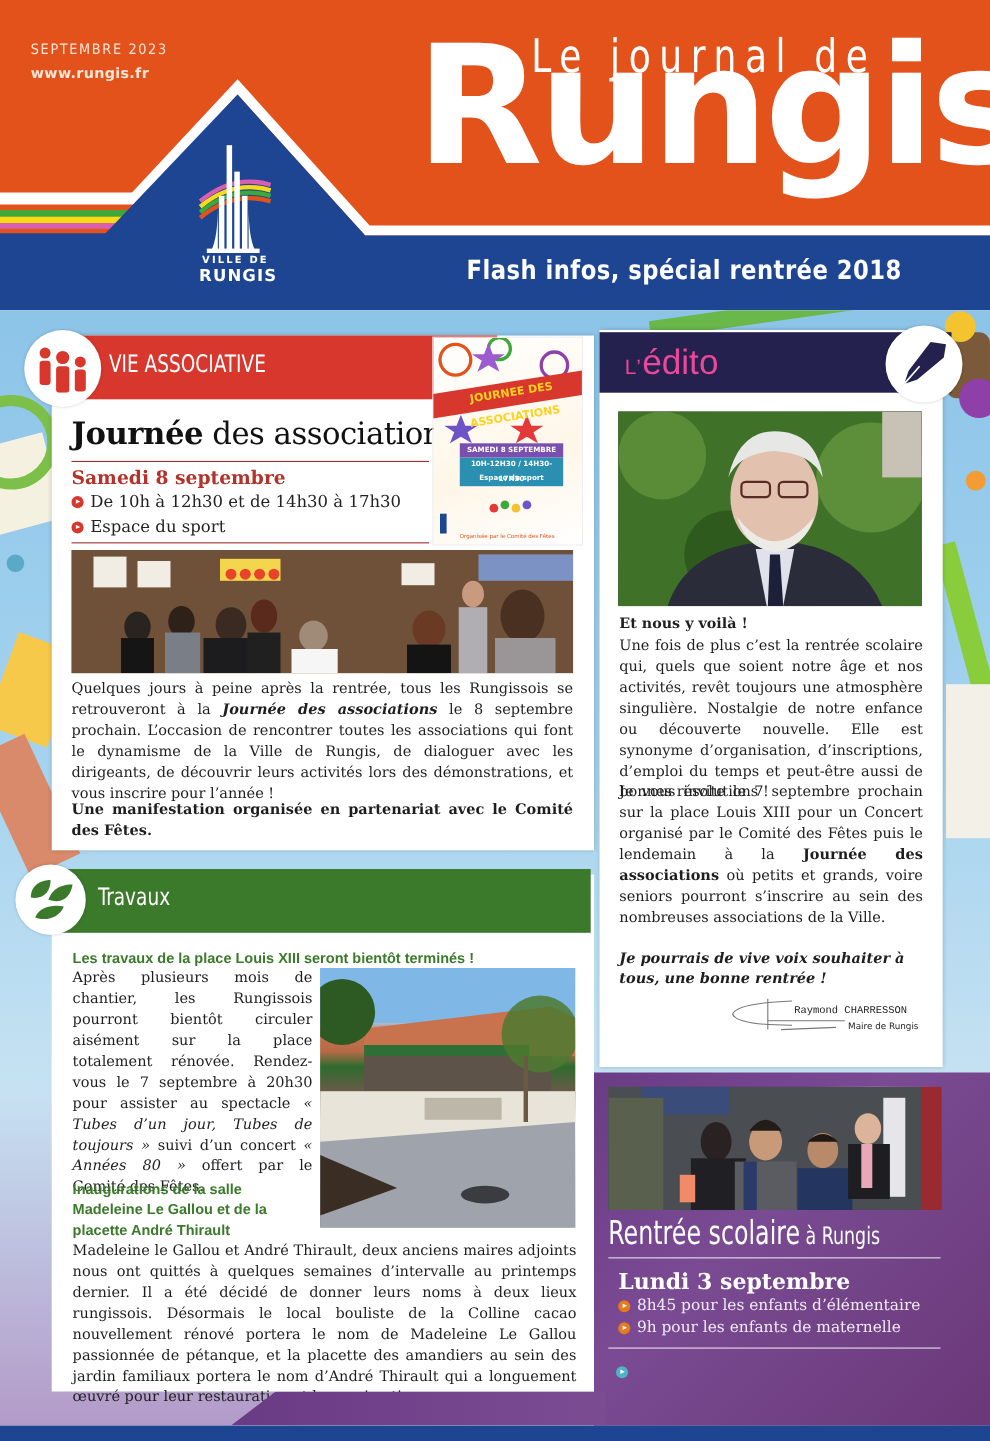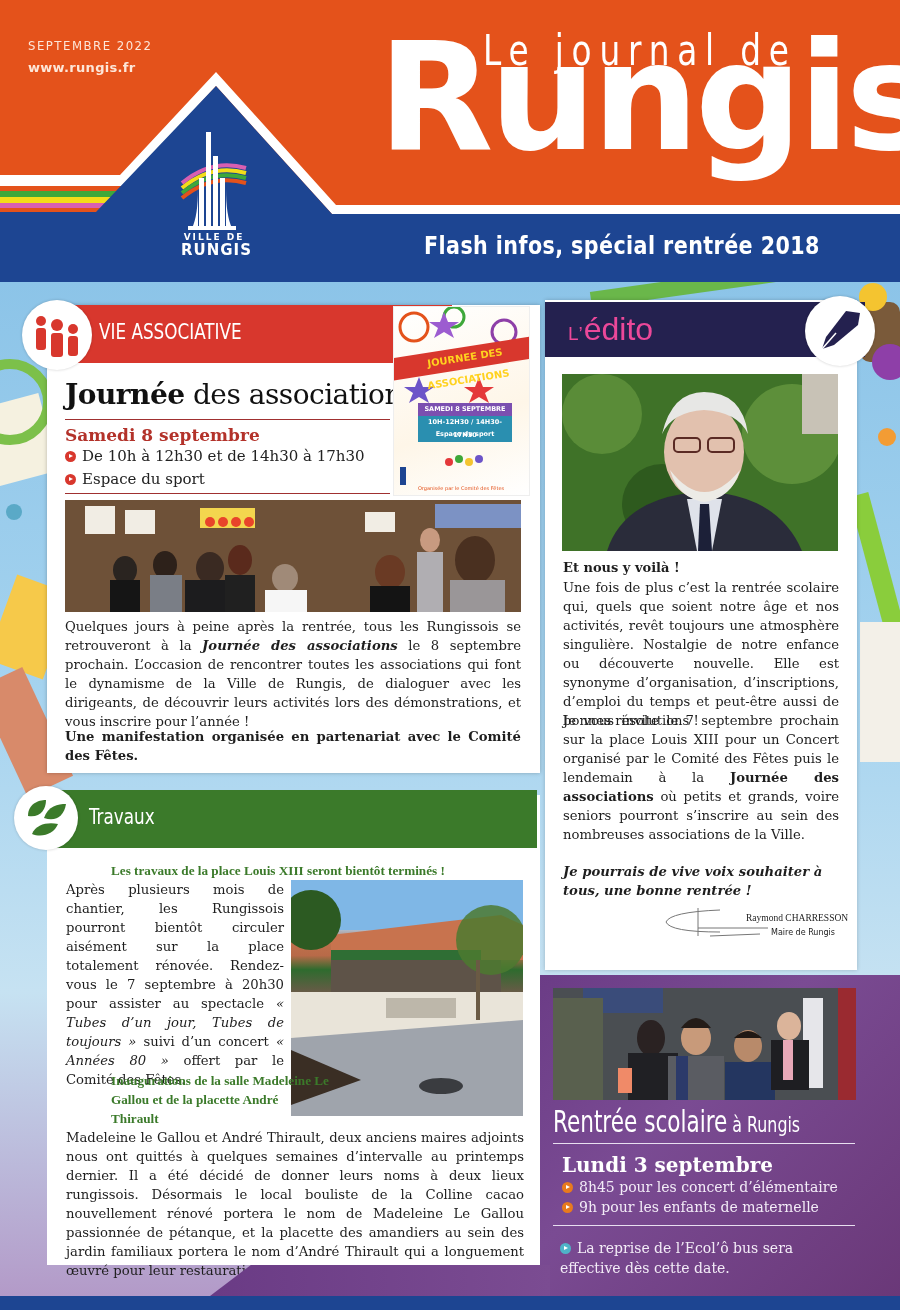--- a/index.html
+++ b/index.html
@@ -51,26 +51,26 @@
   .poster-banner { position: absolute; left: -4px; top: 40px; width: 150px; height: 22px; background: #d8372d; transform: rotate(-9deg); color: #ffd21f; font-family: "DejaVu Sans", sans-serif; font-weight: bold; font-size: 10px; text-align: center; line-height: 22px; }
   .poster-box { position: absolute; left: 24px; width: 94px; font-family: "DejaVu Sans", sans-serif; font-weight: bold; font-size: 6.5px; color: #fff; text-align: center; line-height: 14px; }
 
   .photo { position: absolute; overflow: hidden; }
   .photo-assoc { left: 65px; top: 500px; width: 456px; height: 112px; background: linear-gradient(90deg,#5e4530 0%,#7a5b3f 25%,#8a6848 50%,#6d5038 75%,#8f8c8e 100%); }
   .photo-travaux { left: 291px; top: 880px; width: 232px; height: 236px; background: linear-gradient(180deg,#7eb6e6 0%,#a9cdea 20%,#c0714c 26%,#b86a48 32%,#2e6b2e 38%,#6b5a48 48%,#e6e2d8 60%,#b6b8bd 72%,#7d8087 100%); }
   .photo-edito { left: 562px; top: 374px; width: 276px; height: 177px; background: radial-gradient(ellipse at 50% 45%,#e8d5c8 0%,#d9bba8 12%,#4b7a2e 30%,#2d5e1c 60%,#203f14 100%); }
   .photo-rentree { left: 553px; top: 988px; width: 303px; height: 112px; background: linear-gradient(90deg,#4d5346 0%,#3a3e48 25%,#2e3a5c 45%,#263a6a 60%,#c7c3c4 80%,#8a3438 100%); }
 
   .body-text { position: absolute; font-family: "DejaVu Serif", serif; font-size: 13.2px; line-height: 19px; color: #1e1e1e; text-align: justify; }
-  .green-head { position: absolute; font-family: Liberation Serif, serif; font-weight: bold; color: #3b7a2a; font-size: 13.2px; line-height: 19px; margin-left: 45px; }
+  .green-head { position: absolute; font-family: Liberation Sans, sans-serif; font-weight: bold; color: #3b7a2a; font-size: 13.2px; line-height: 19px; }
 
   .edito-title { position: absolute; left: 568px; top: 311px; font-family: Liberation Sans, sans-serif; color: #ec4899; font-size: 32px; }
   .edito-title .sc { font-size: 19px; letter-spacing: 1px; }
   .edito-h { position: absolute; left: 563px; top: 560px; font-family: "DejaVu Serif", serif; font-weight: bold; font-size: 13px; color: #1e1e1e; }
-  .sig-name { position: absolute; left: 722px; top: 913px; font-family: Liberation Serif, serif; font-size: 9.5px; color: #222; margin-left: 24px; }
+  .sig-name { position: absolute; left: 722px; top: 913px; font-family: Liberation Mono, monospace; font-size: 9.5px; color: #222; }
   .sig-role { position: absolute; left: 771px; top: 928px; font-family: "DejaVu Sans", sans-serif; font-size: 8px; color: #222; }
   .sig-scribble { position: absolute; left: 660px; top: 906px; width: 110px; height: 32px; }
 
   .rentree-panel { position: absolute; left: 540px; top: 975px; width: 360px; height: 321px; background: linear-gradient(135deg,#6b3c86 0%,#7a4b93 40%,#6a3878 100%); }
   .rentree-tail { position: absolute; left: 210px; top: 1265px; width: 340px; height: 31px; background: linear-gradient(90deg,#6a3b85,#7b4c92); clip-path: polygon(12% 0,100% 0,100% 100%,0 100%); }
   .rentree-title { position: absolute; left: 553px; top: 1104px; font-family: "DejaVu Sans Condensed","DejaVu Sans", sans-serif; color: #ffffff; font-size: 30px; transform: scaleX(.8); transform-origin: left top; white-space: nowrap; }
   .rentree-title .thin { font-size: 22px; font-weight: normal; }
   .rentree-rule { position: absolute; left: 553px; width: 302px; height: 1px; background: #e8dff0; }
   .rentree-date { position: absolute; left: 562px; top: 1153px; font-family: "DejaVu Serif", serif; font-weight: bold; font-size: 20px; color: #ffffff; }
   .rentree-line { position: absolute; left: 562px; font-family: "DejaVu Serif", serif; font-size: 14px; color: #f3ecf7; display: flex; align-items: center; }
@@ -84,21 +84,21 @@
 
     <rect x="0" y="186" width="120" height="5" fill="#e4521b"></rect>
     <rect x="0" y="191" width="120" height="6" fill="#3ea83a"></rect>
     <rect x="0" y="197" width="120" height="6" fill="#f4dc19"></rect>
     <rect x="0" y="203" width="120" height="5" fill="#d85fb1"></rect>
 
     <polygon points="0,175 120,175 216,72 336,205 900,205 900,214 332,214 216,86 124,186 0,186" fill="#ffffff"></polygon>
 
     <polygon points="96,212 216,86 332,214 900,214 900,282 0,282 0,212" fill="#1d4592"></polygon>
   </svg>
-  <div class="date-line">SEPTEMBRE 2022</div>
+  <div class="date-line">SEPTEMBRE 2023</div>
   <div class="url-line">www.rungis.fr</div>
 
   <div class="mast-small">Le journal de</div>
   <div class="mast-big">Rungis</div>
 
   <svg class="logo" viewBox="0 0 72 135">
     <path d="M6,55 Q36,30 70,40" stroke="#d85fb1" stroke-width="4" fill="none"></path>
     <path d="M6,60 Q36,35 70,45" stroke="#f4dc19" stroke-width="4" fill="none"></path>
     <path d="M6,65 Q36,40 70,50" stroke="#3ea83a" stroke-width="4" fill="none"></path>
     <path d="M6,70 Q36,45 70,55" stroke="#e4521b" stroke-width="4" fill="none"></path>
@@ -327,24 +327,24 @@
     <rect x="285" y="0" width="18" height="112" fill="#9a2a30"></rect>
     <rect x="65" y="80" width="14" height="25" fill="#f08a68"></rect>
   </svg>
 </div>
 
 <div class="rentree-title"><span>Rentrée scolaire</span><span class="thin"> à Rungis</span></div>
 <div class="rentree-rule" style="top:1143px;"></div>
 <div class="rentree-date">Lundi 3 septembre</div>
 <div class="rentree-line" style="top:1179px;">
   <span class="bullet-dot orange"></span>
-  <span>8h45 pour les concert d’élémentaire</span>
+  <span>8h45 pour les enfants d’élémentaire</span>
 </div>
 <div class="rentree-line" style="top:1199px;">
   <span class="bullet-dot orange"></span>
   <span>9h pour les enfants de maternelle</span>
 </div>
 <div class="rentree-rule" style="top:1225px;"></div>
 <div class="rentree-note">
-  <span class="bullet-dot teal" style="display:inline-block; vertical-align:-1px;"></span><span>La reprise de l’Ecol’ô bus sera effective dès cette date.</span>
+  <span class="bullet-dot teal" style="display:inline-block; vertical-align:-1px;"></span>
 </div>
 
 <div class="bg-footer"></div>
 
 </body></html>

